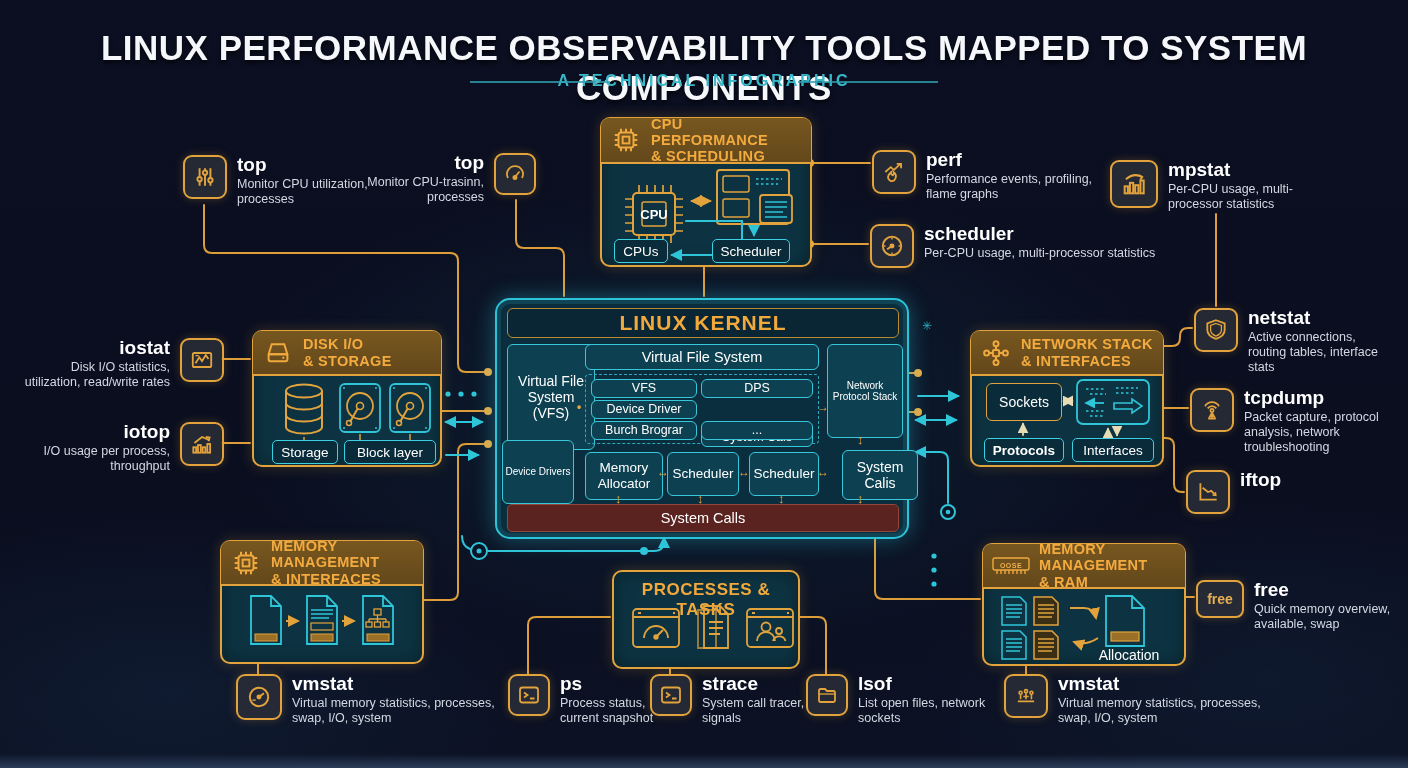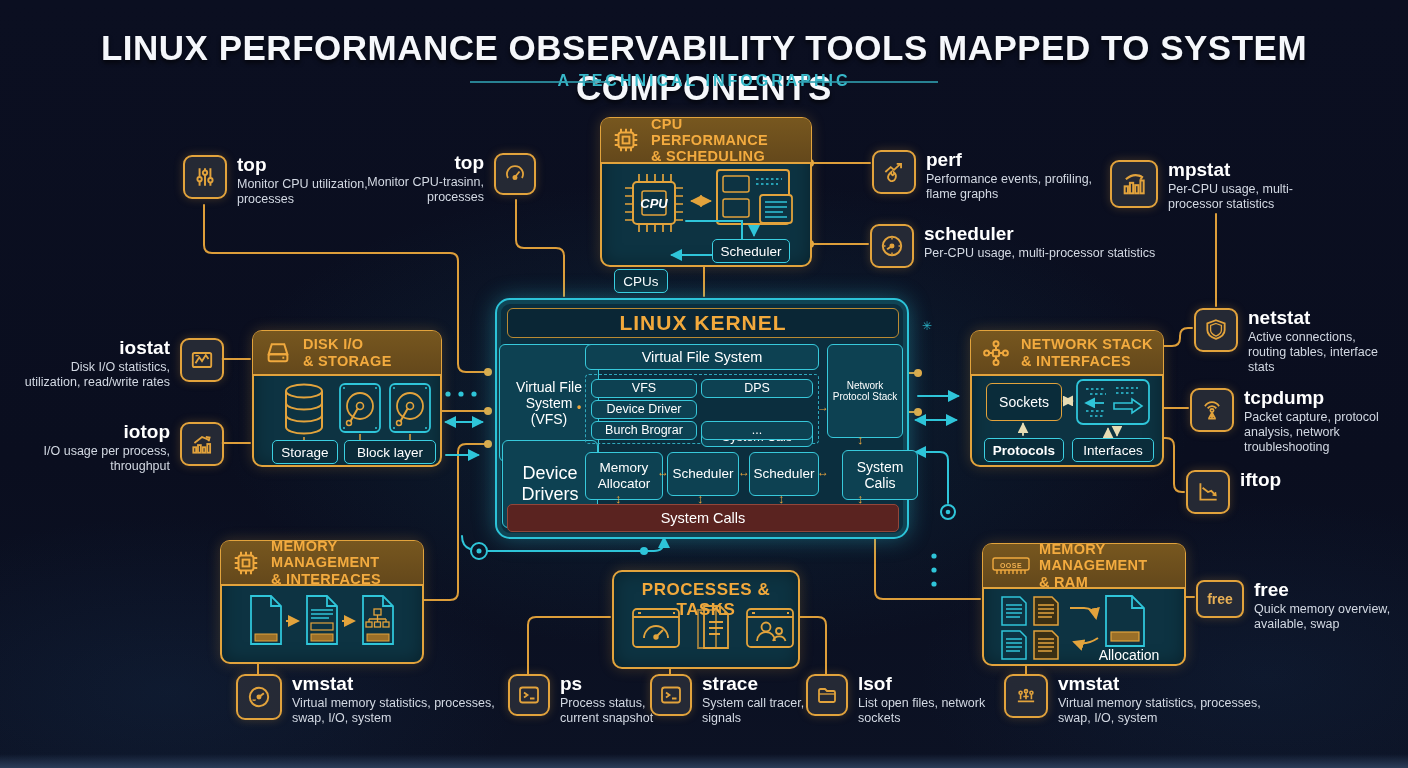--- a/index.html
+++ b/index.html
@@ -159,21 +159,21 @@
             <rect x="9.3" y="9.3" width="5.4" height="5.4"></rect>
           <path d="M8,3 V6 M12,3 V6 M16,3 V6 M8,18 V21 M12,18 V21 M16,18 V21 M3,8 H6 M3,12 H6 M3,16 H6 M18,8 H21 M18,12 H21 M18,16 H21"></path>
         </svg>
         </span>
       <span class="htxt">
           <div>CPU PERFORMANCE</div>
           <div>&amp; SCHEDULING</div>
         </span>
     </div>
     <div class="obody" style="height:100px;">
-      <div style="position:absolute;left:20px;top:6px;width:64px;height:64px;font-style:italic;">
+      <div style="position:absolute;left:20px;top:17px;width:64px;height:64px;">
         <svg width="64" height="64" viewBox="0 0 64 64" stroke="#e2a33c" fill="none" stroke-width="2">
           <rect x="11" y="11" width="42" height="42" rx="4"></rect>
             <rect x="20" y="20" width="24" height="24" rx="2" stroke-width="1.5"></rect>
           <path stroke-width="1.7" d="M17,3 V11 M25,3 V11 M33,3 V11 M41,3 V11 M49,3 V11 M17,53 V61 M25,53 V61 M33,53 V61 M41,53 V61 M49,53 V61 M3,17 H11 M3,25 H11 M3,33 H11 M3,41 H11 M3,49 H11 M53,17 H61 M53,25 H61 M53,33 H61 M53,41 H61 M53,49 H61"></path>
         </svg>
         <span class="chipword">CPU</span>
       </div>
       <div style="position:absolute;left:114px;top:4px;">
         <svg width="80" height="60" viewBox="0 0 80 60" fill="none">
           <rect x="1" y="1" width="72" height="54" rx="3" stroke="#e2a33c" stroke-width="2"></rect>
@@ -183,21 +183,21 @@
           <rect x="44" y="26" width="32" height="28" rx="3" fill="#0d3342" stroke="#e2a33c" stroke-width="1.8"></rect>
           <path d="M49,33 H71 M49,38 H71 M49,43 H67 M49,48 H71" stroke="#2fc5d9" stroke-width="1.6"></path>
         </svg>
       </div>
       <svg style="position:absolute;left:0;top:0;" width="204" height="100" fill="none" stroke-linecap="round">
         <path d="M90,36 H108" stroke="#e2a33c" stroke-width="2" marker-start="url(#mo)" marker-end="url(#mo)"></path>
         <path d="M84,56 H140 V62" stroke="#2fc5d9" stroke-width="2"></path>
         <path d="M140,56 V82 Q140,90 132,90 H70" stroke="#2fc5d9" stroke-width="2" marker-end="url(#mt)"></path>
         <path d="M152,64 V70" stroke="#2fc5d9" stroke-width="2" marker-end="url(#mt)"></path>
       </svg>
-      <div class="tealtag" style="left:12px;top:74px;width:52px;height:22px;margin-top:30px;">
+      <div class="tealtag" style="left:12px;top:74px;width:52px;height:22px;">
           <span>CPUs</span>
         </div>
       <div class="tealtag" style="left:110px;top:74px;width:76px;height:22px;">
           <span>Scheduler</span>
         </div>
     </div>
   </div>
 
   <div class="obox" style="left:252px;top:330px;width:186px;height:133px;">
     <div class="ohead" style="height:33px;">
@@ -428,22 +428,22 @@
       <svg style="position:absolute;left:0;top:0;" width="200" height="74" fill="none" stroke="#e2a33c" stroke-width="2">
         <path d="M86,18 H100 Q110,18 112,28" marker-end="url(#mo)"></path>
         <path d="M114,48 Q102,56 90,52" marker-end="url(#mo)"></path>
       </svg>
       <div class="alloc" style="left:92px;top:57px;width:106px;">Allocation</div>
     </div>
   </div>
 
   <div class="kernel">
     <div class="ktitle">LINUX KERNEL</div>
-    <div class="kcell" style="left:2px;top:44px;width:70px;height:88px;font-size:14px;padding:14px;">Virtual File System (VFS)</div>
-    <div class="kcell" style="left:5px;top:140px;width:70px;height:62px;font-size:18px;padding:12px;">Device Drivers</div>
+    <div class="kcell" style="left:10px;top:44px;width:70px;height:88px;font-size:14px;padding:8px;">Virtual File System (VFS)</div>
+    <div class="kcell" style="left:5px;top:140px;width:70px;height:62px;font-size:10px;padding:0;">Device Drivers</div>
     <div class="kcell" style="left:88px;top:44px;width:232px;height:24px;font-size:14.5px;">Virtual File System</div>
     <div class="kdotted"></div>
     <div class="kcell" style="left:94px;top:79px;width:104px;height:17px;font-size:12.5px;">VFS</div>
     <div class="kcell" style="left:204px;top:79px;width:110px;height:17px;font-size:12.5px;">DPS</div>
     <div class="kcell" style="left:94px;top:100px;width:104px;height:17px;font-size:12.5px;">Device Driver</div>
     <div class="kcell" style="left:204px;top:100px;width:110px;height:17px;font-size:12.5px;margin-top:28px;">System Cals</div>
     <div class="kcell" style="left:94px;top:121px;width:104px;height:17px;font-size:12.5px;">Burch Brograr</div>
     <div class="kcell" style="left:204px;top:121px;width:110px;height:17px;font-size:12.5px;">...</div>
     <div class="kcell" style="left:330px;top:44px;width:70px;height:88px;font-size:10px;padding:2px;">Network Protocol Stack</div>
     <div class="kcell" style="left:330px;top:150px;width:70px;height:44px;font-size:14px;padding:2px;margin-left:15px;">System Calis</div>

